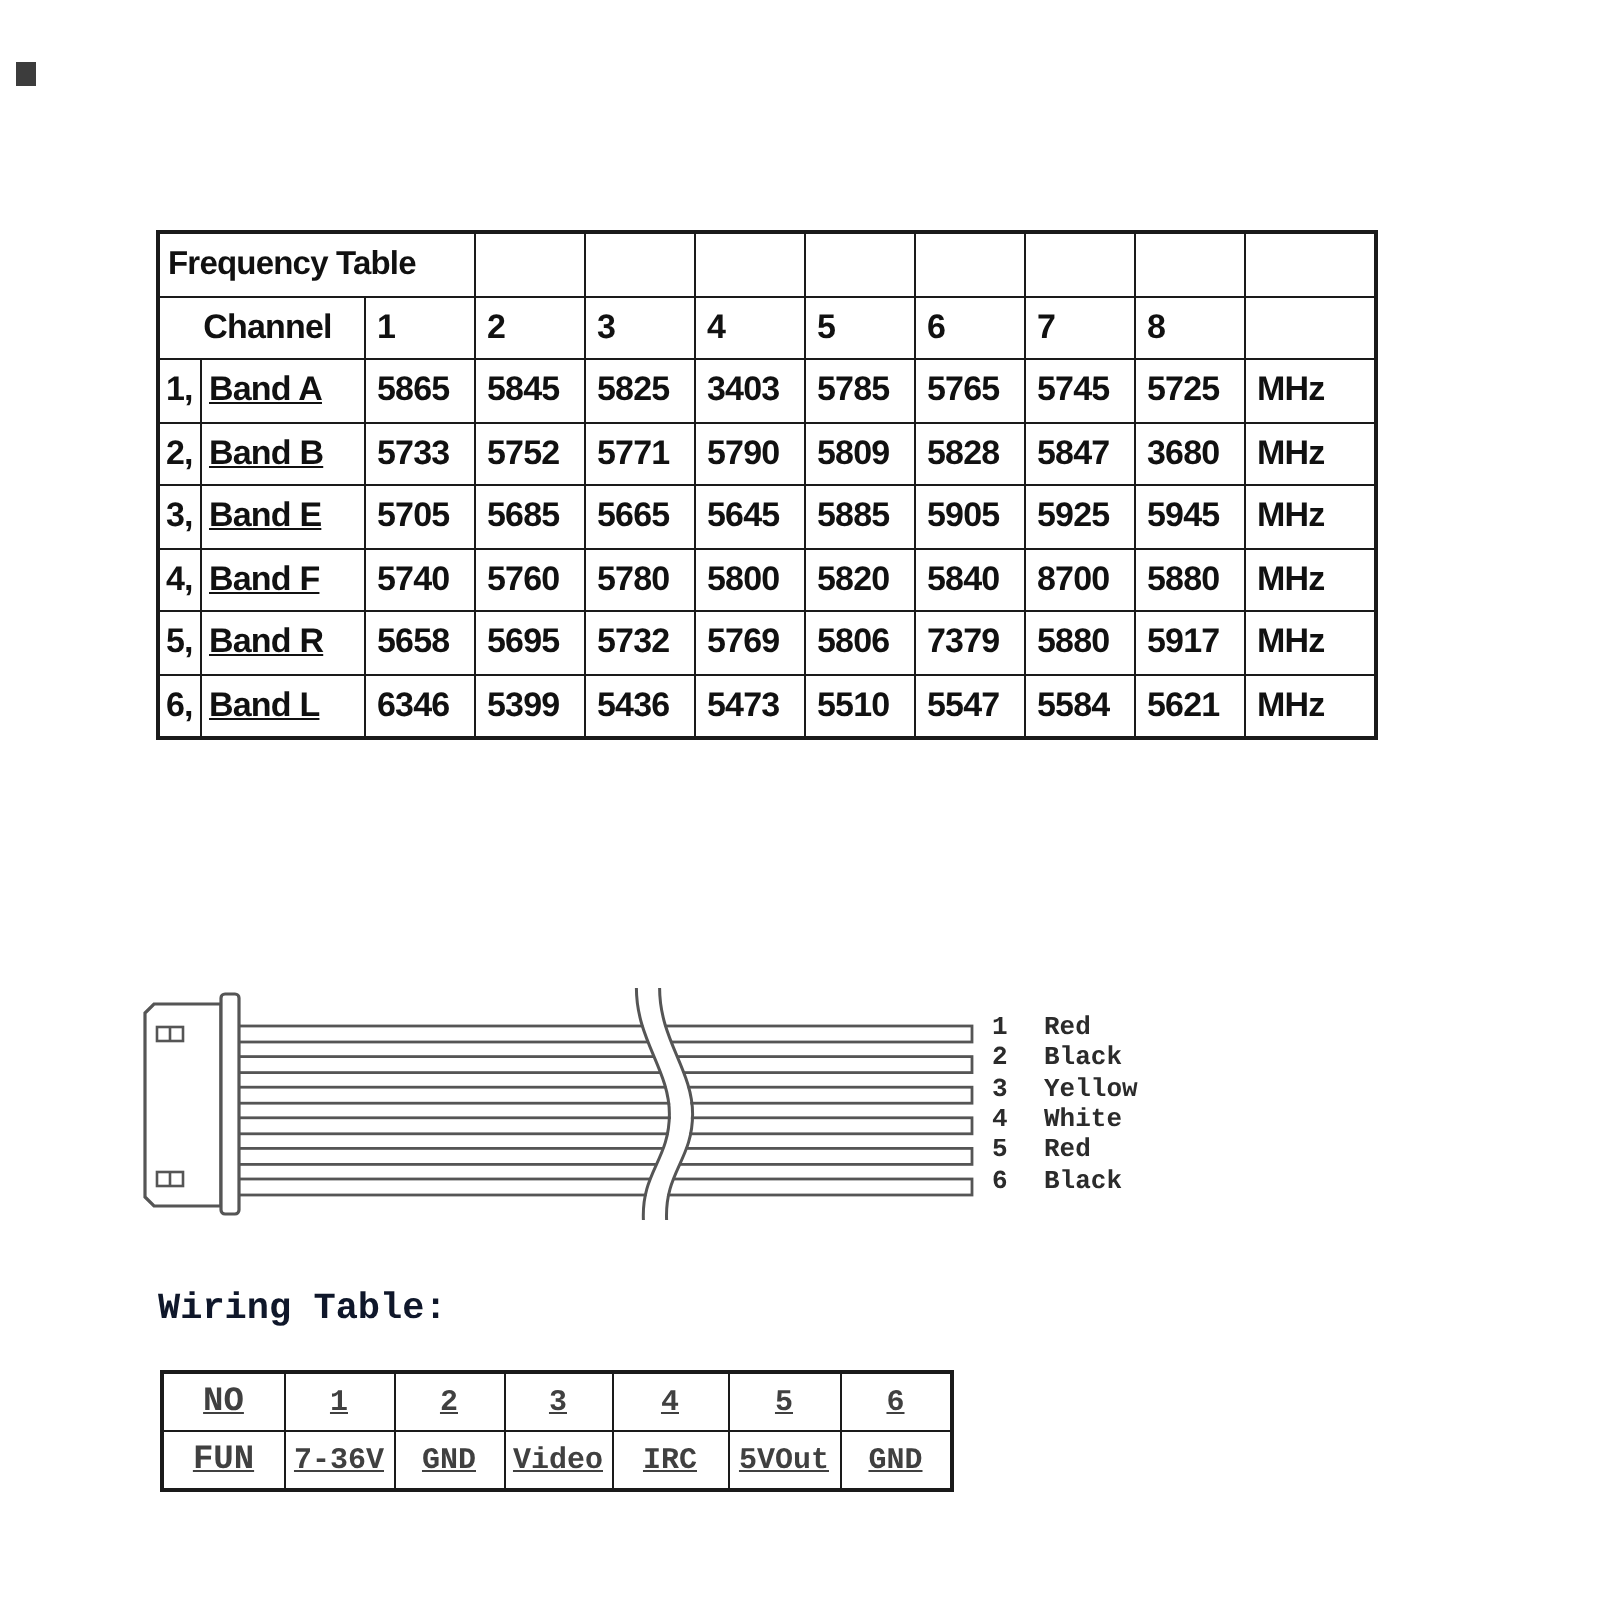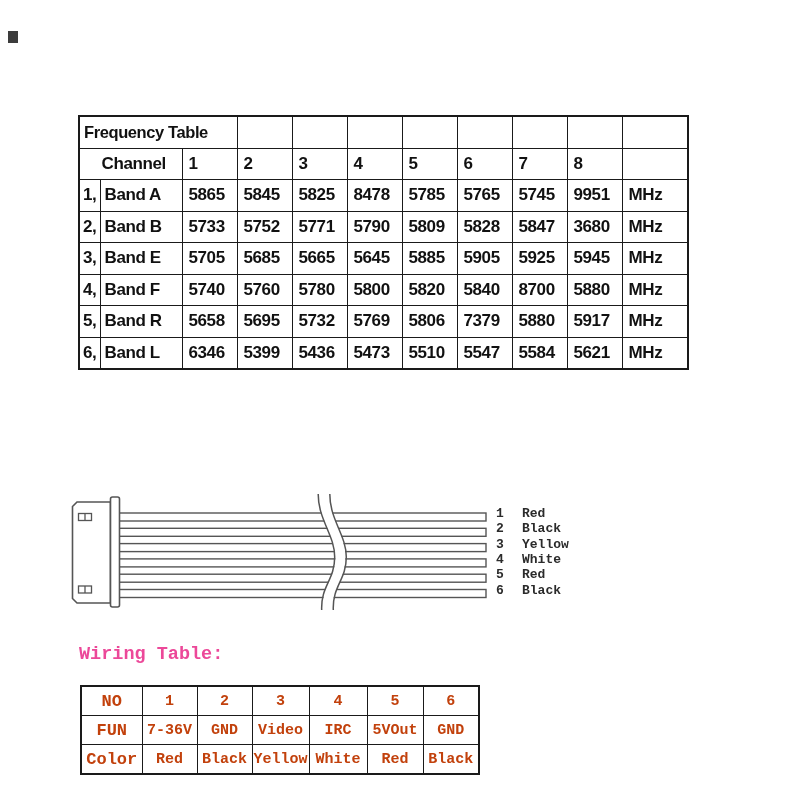--- a/index.html
+++ b/index.html
@@ -9,36 +9,36 @@
 
   
   .freq-table{position:absolute;left:78px;top:115px;border-collapse:collapse;table-layout:fixed;
               border:2px solid #1a1a1a;}
   .freq-table td{border:1px solid #1a1a1a;height:30.5px;padding:0 0 0 6px;vertical-align:middle;
                  font:700 17px "Liberation Sans",sans-serif;letter-spacing:-0.4px;color:#111;
                  white-space:nowrap;overflow:hidden;}
   .freq-table td.c-title{font-size:16.5px;padding-left:4px;}
   .freq-table td.c-channel{text-align:center;padding-left:6px;}
   .freq-table td.c-num{padding-left:3px;}
-  .freq-table td.c-band{padding-left:4px;}
+  .freq-table td.c-band{padding-left:4px;text-decoration:underline;}
   .freq-table td.c-f{padding-left:6px;}
 
   
   .wire-svg{position:absolute;left:60px;top:480px;}
   .wire-label{position:absolute;left:494px;height:14px;display:flex;align-items:center;
               font:700 13px "Liberation Mono",monospace;color:#2b2b2b;white-space:nowrap;}
   .wire-label .num{width:26px;padding-left:2px;}
 
   
   .wiring-title{position:absolute;left:79px;top:644px;
-                font:700 18.5px "Liberation Mono",monospace;color:#ec4899;}
+                font:700 18.5px "Liberation Mono",monospace;color:#0f172a;}
   .wire-table{position:absolute;left:80px;top:685px;border-collapse:collapse;table-layout:fixed;
               border:2px solid #1a1a1a;}
   .wire-table td{border:1.5px solid #1a1a1a;height:26px;text-align:center;vertical-align:middle;
-                 font:700 15px "Liberation Mono",monospace;color:#c2410c;white-space:nowrap;}
+                 font:700 15px "Liberation Mono",monospace;color:#404040;white-space:nowrap;text-decoration:underline;}
   .wire-table td.c-label{font-size:17px;}
 </style>
 </head>
 <body>
 
 <div class="page">
 
   <div class="corner-mark"></div>
 
   <table class="freq-table">
@@ -78,25 +78,25 @@
       <td class="c-f">7</td>
       <td class="c-f">8</td>
       <td></td>
     </tr>
     <tr>
       <td class="c-num">1,</td>
       <td class="c-band">Band A</td>
       <td class="c-f">5865</td>
       <td class="c-f">5845</td>
       <td class="c-f">5825</td>
-      <td class="c-f">8478</td>
+      <td class="c-f">3403</td>
       <td class="c-f">5785</td>
       <td class="c-f">5765</td>
       <td class="c-f">5745</td>
-      <td class="c-f">9951</td>
+      <td class="c-f">5725</td>
       <td class="c-f">MHz</td>
     </tr>
     <tr>
       <td class="c-num">2,</td>
       <td class="c-band">Band B</td>
       <td class="c-f">5733</td>
       <td class="c-f">5752</td>
       <td class="c-f">5771</td>
       <td class="c-f">5790</td>
       <td class="c-f">5809</td>
@@ -236,25 +236,16 @@
     </tr>
     <tr>
       <td class="c-label">FUN</td>
       <td>7-36V</td>
       <td>GND</td>
       <td>Video</td>
       <td>IRC</td>
       <td>5VOut</td>
       <td>GND</td>
     </tr>
-    <tr>
-      <td class="c-label">Color</td>
-      <td>Red</td>
-      <td>Black</td>
-      <td>Yellow</td>
-      <td>White</td>
-      <td>Red</td>
-      <td>Black</td>
-    </tr>
   </tbody>
     </table>
 
 </div>
 
 </body></html>

